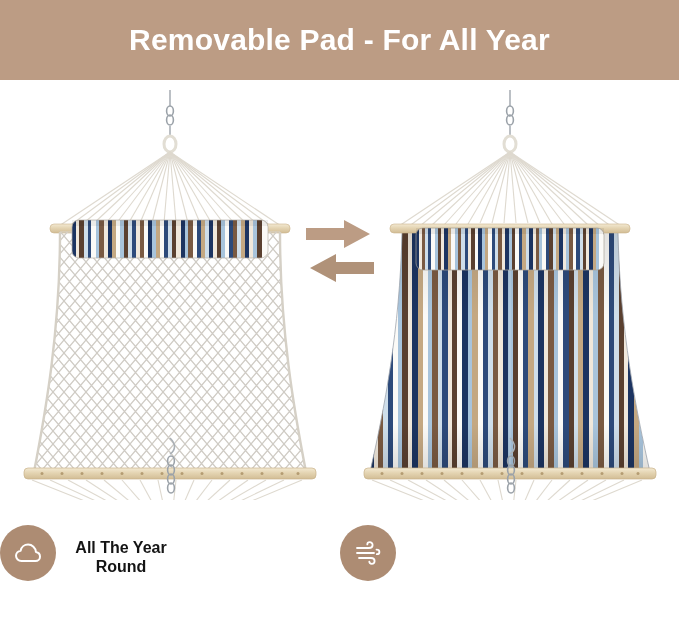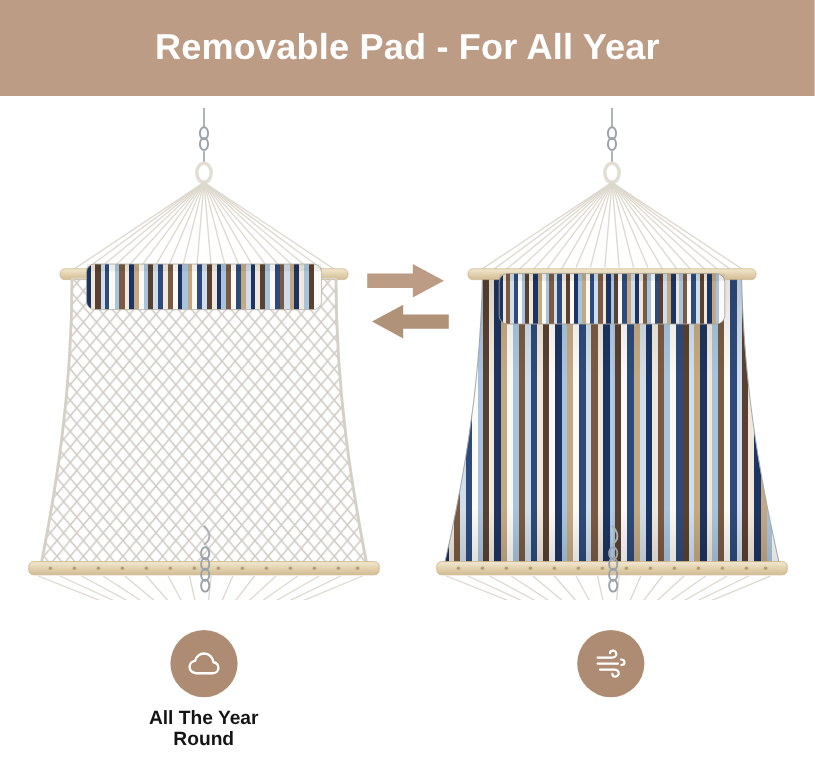--- a/index.html
+++ b/index.html
@@ -42,21 +42,21 @@
   }
   .arrows svg{display:block;width:100%;height:100%;}
 
   
   .features{
     position:absolute;left:0;top:525px;width:679px;height:115px;
     display:flex;align-items:flex-start;
   }
   .feature{
     flex:1 1 0;
-    display:flex;flex-direction:column;align-items:center;
+    display:flex;flex-direction:row;align-items:center;
   }
   .feat-circle{
     width:56px;height:56px;border-radius:50%;
     background:#ad8c73;
     display:flex;align-items:center;justify-content:center;
     margin-bottom:9px;
   }
   .feat-circle svg{display:block;}
   .feat-label{
     color:#141414;

